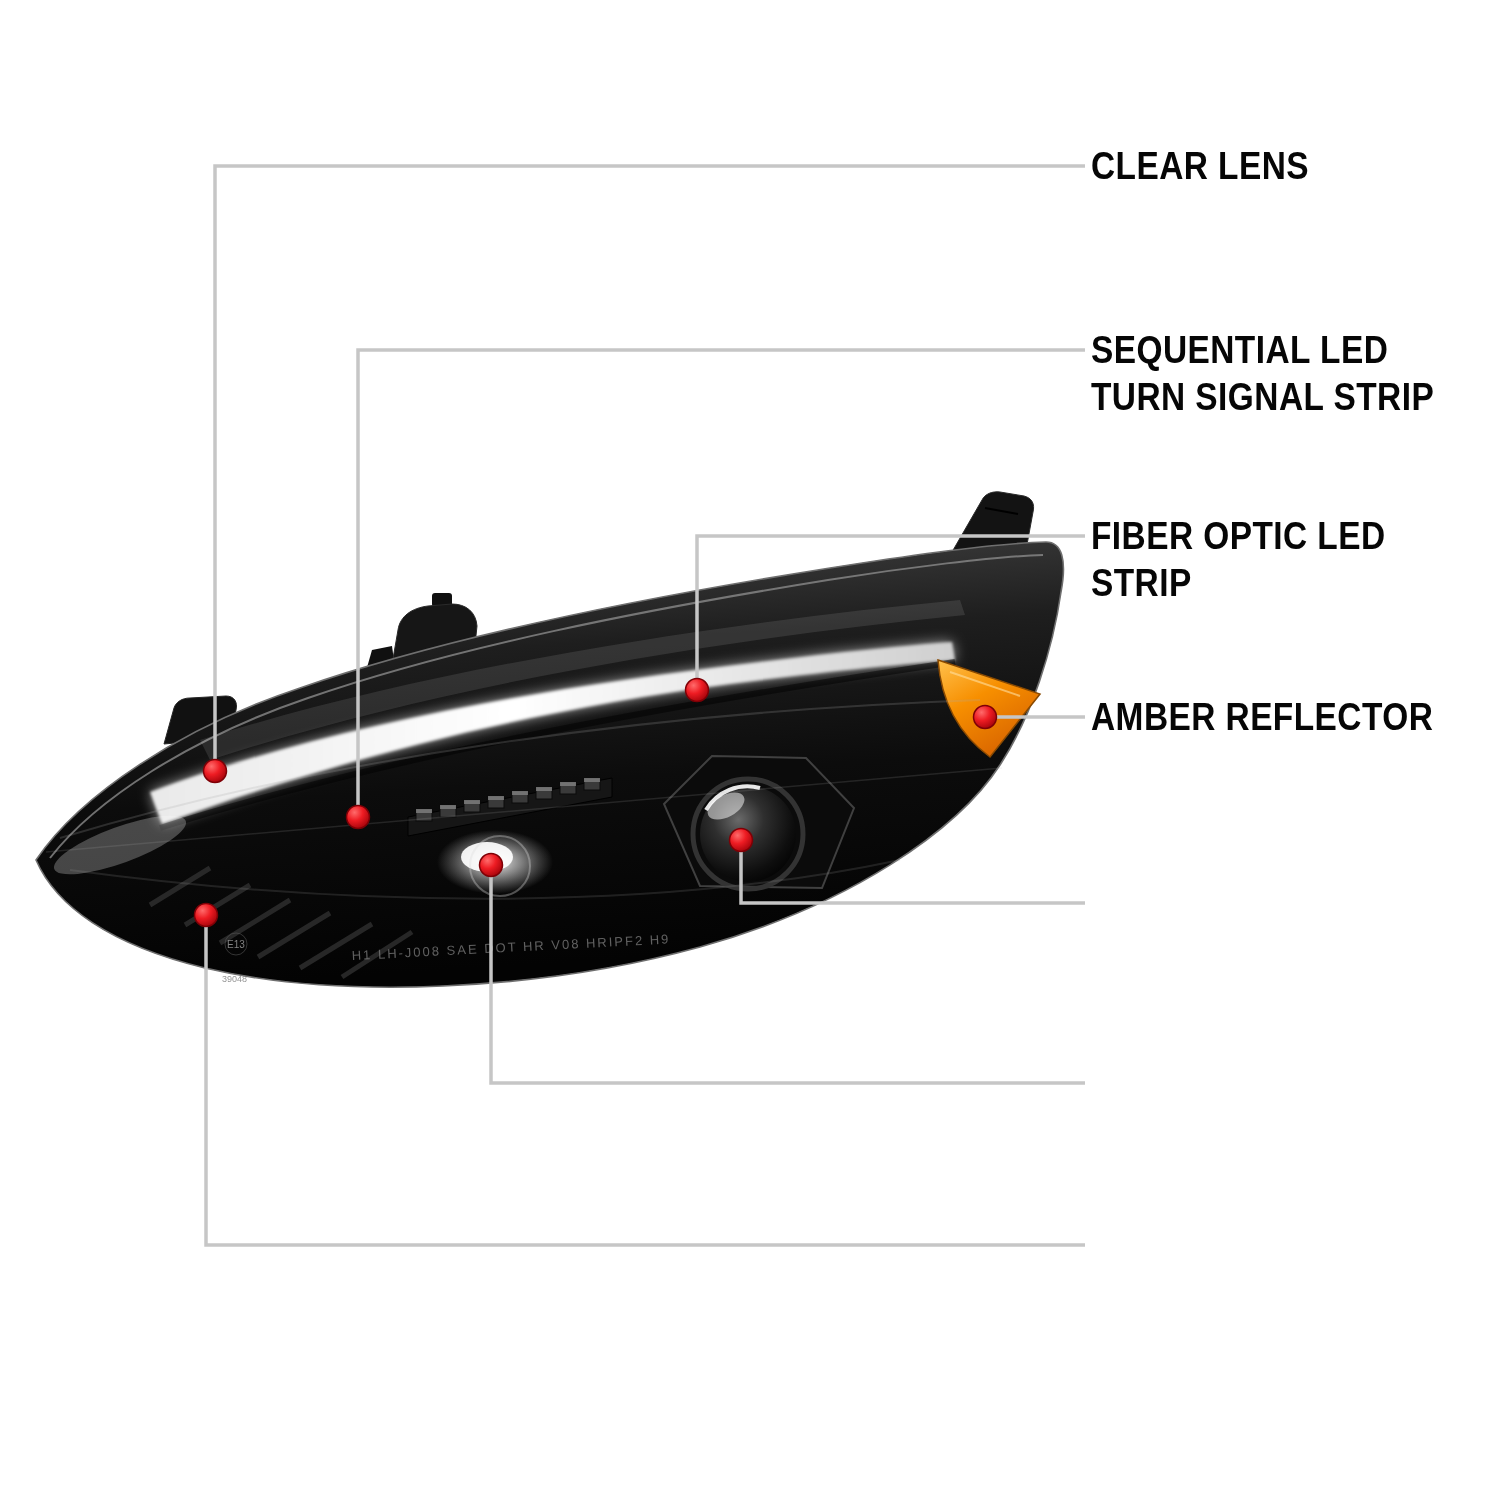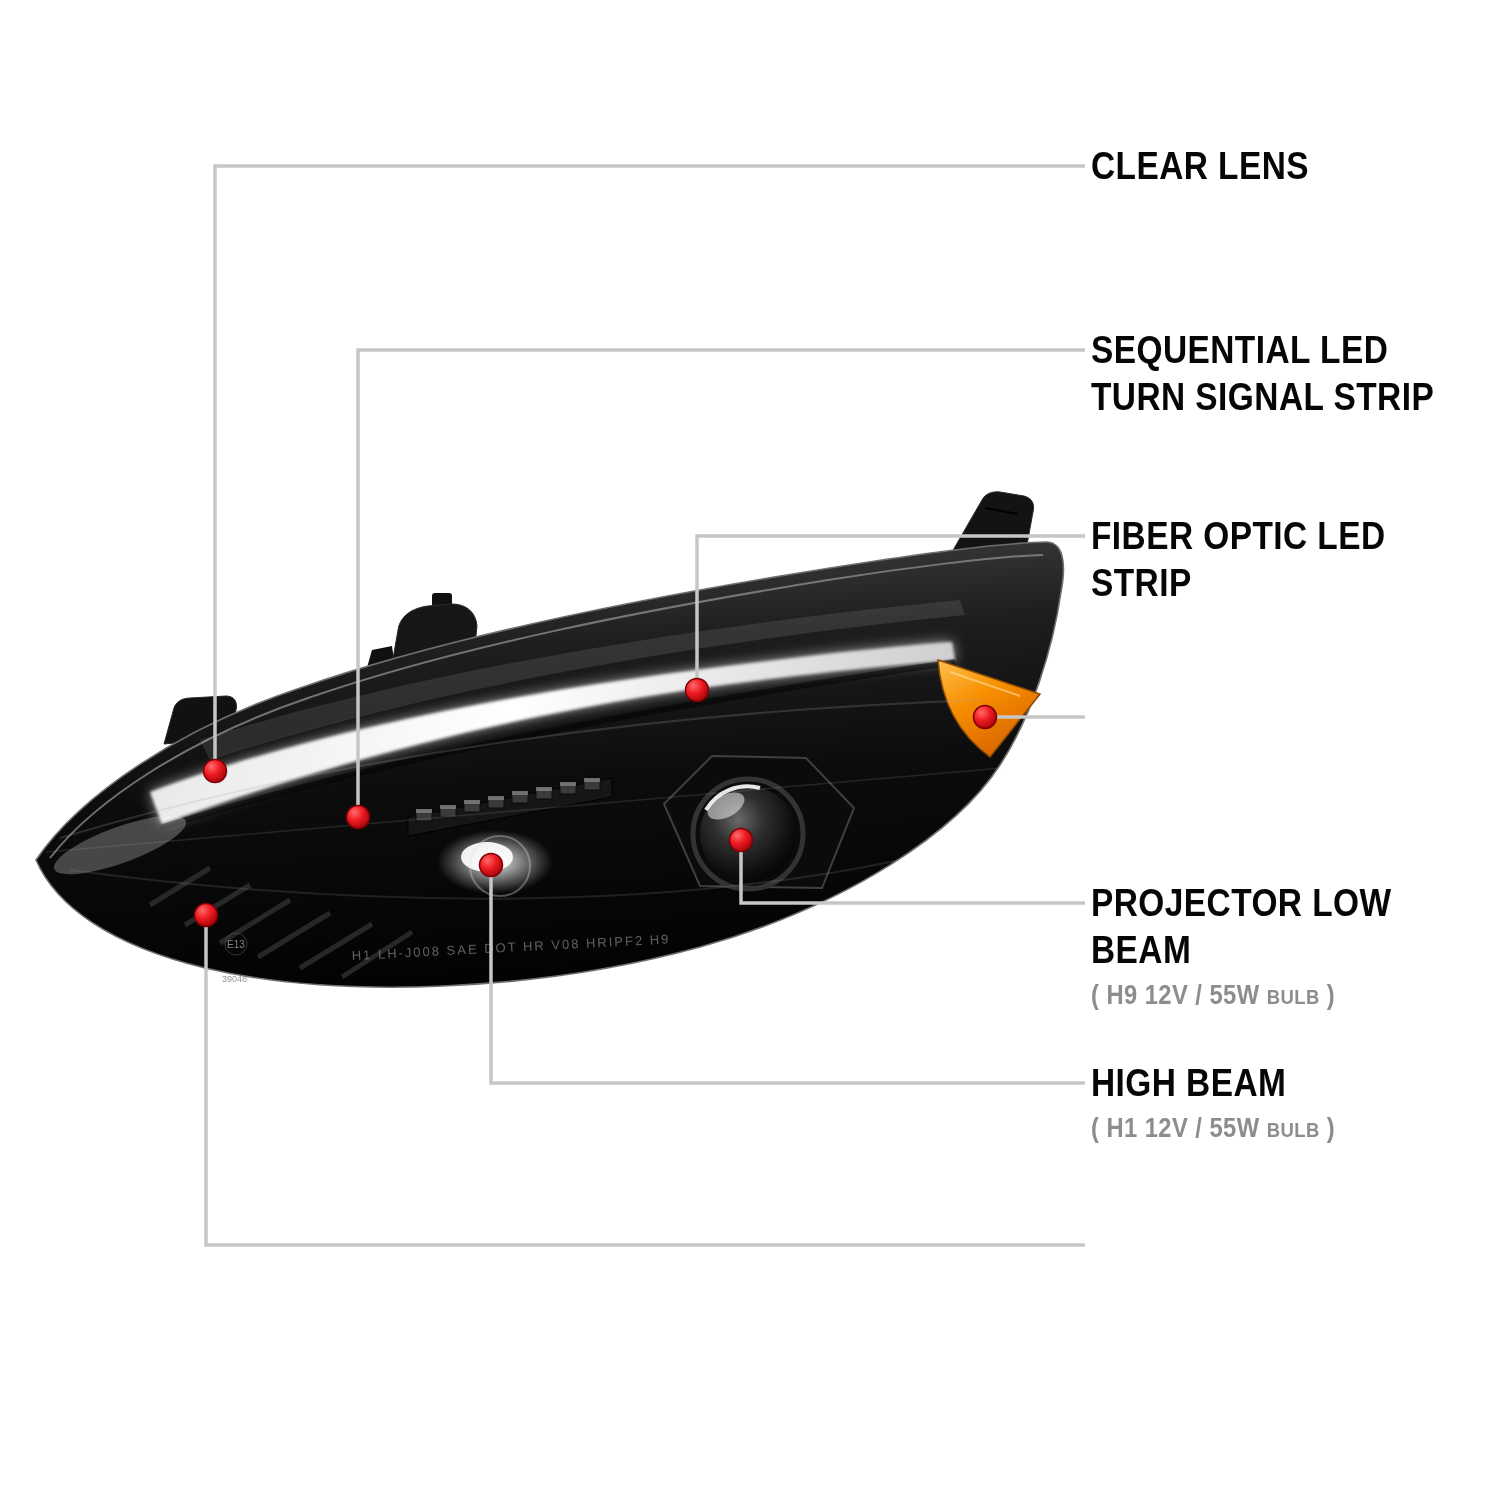--- a/index.html
+++ b/index.html
@@ -184,25 +184,20 @@
   </div>
 
   <div class="callout" style="top:143px">
     <div class="label">CLEAR LENS</div>
   </div>
 
   <div class="callout" style="top:513px">
     <div class="label">FIBER OPTIC LED STRIP</div>
   </div>
 
-
-  <div class="callout" style="top:880px">
-    <div class="label">PROJECTOR LOW BEAM</div>
-    <div class="spec"><span>( H9  12V / 55W</span> <span class="bulb">BULB</span><span> )</span></div>
-  </div>
-
-  <div class="callout" style="top:1060px">
-    <div class="label">HIGH BEAM</div>
-    <div class="spec"><span>( H1  12V / 55W</span> <span class="bulb">BULB</span><span> )</span></div>
-  </div>
+  <div class="callout" style="top:694px">
+    <div class="label">AMBER REFLECTOR</div>
+  </div>
+
+
 
 
 </div>
 
 </body></html>

